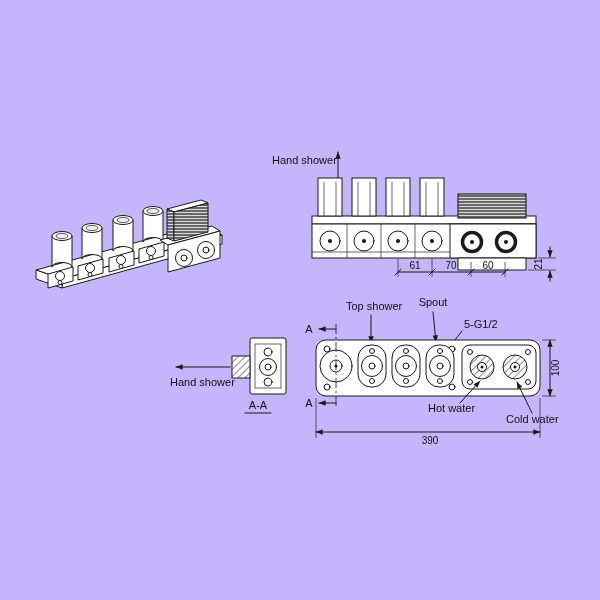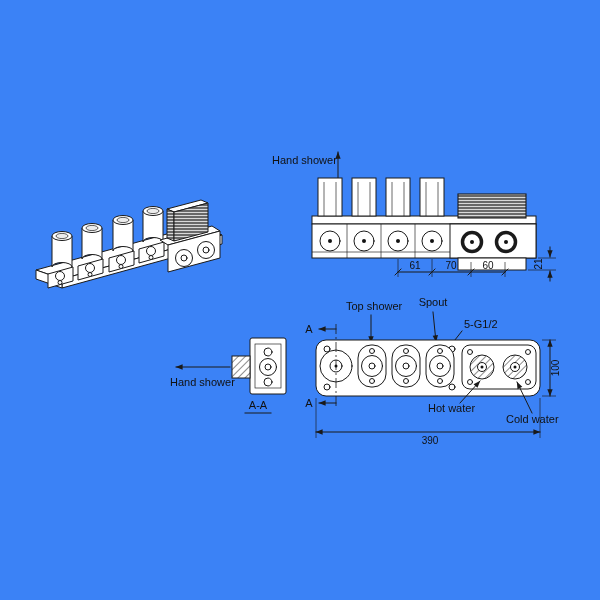--- a/index.html
+++ b/index.html
@@ -1,16 +1,16 @@
 <!DOCTYPE html>
 <html><head>
 <meta charset="utf-8">
 <style>
   html,body{margin:0;padding:0;background:#fff}
-  .canvas{position:relative;width:600px;height:600px;background:#3b82f6;overflow:hidden}
+  .canvas{position:relative;width:600px;height:600px;background:#c4b5fd;overflow:hidden}
   svg{display:block}
   text{font-family:"Liberation Sans","DejaVu Sans",sans-serif;font-size:11px;fill:#111}
   .dim{font-size:10px}
   .ln{stroke:#1a1a1a;stroke-width:1;fill:none;stroke-linecap:square}
   .fw{fill:#fff;stroke:#1a1a1a;stroke-width:1}
   .thin{stroke:#1a1a1a;stroke-width:0.65;fill:none}
 </style>
 </head>
 <body>
 

